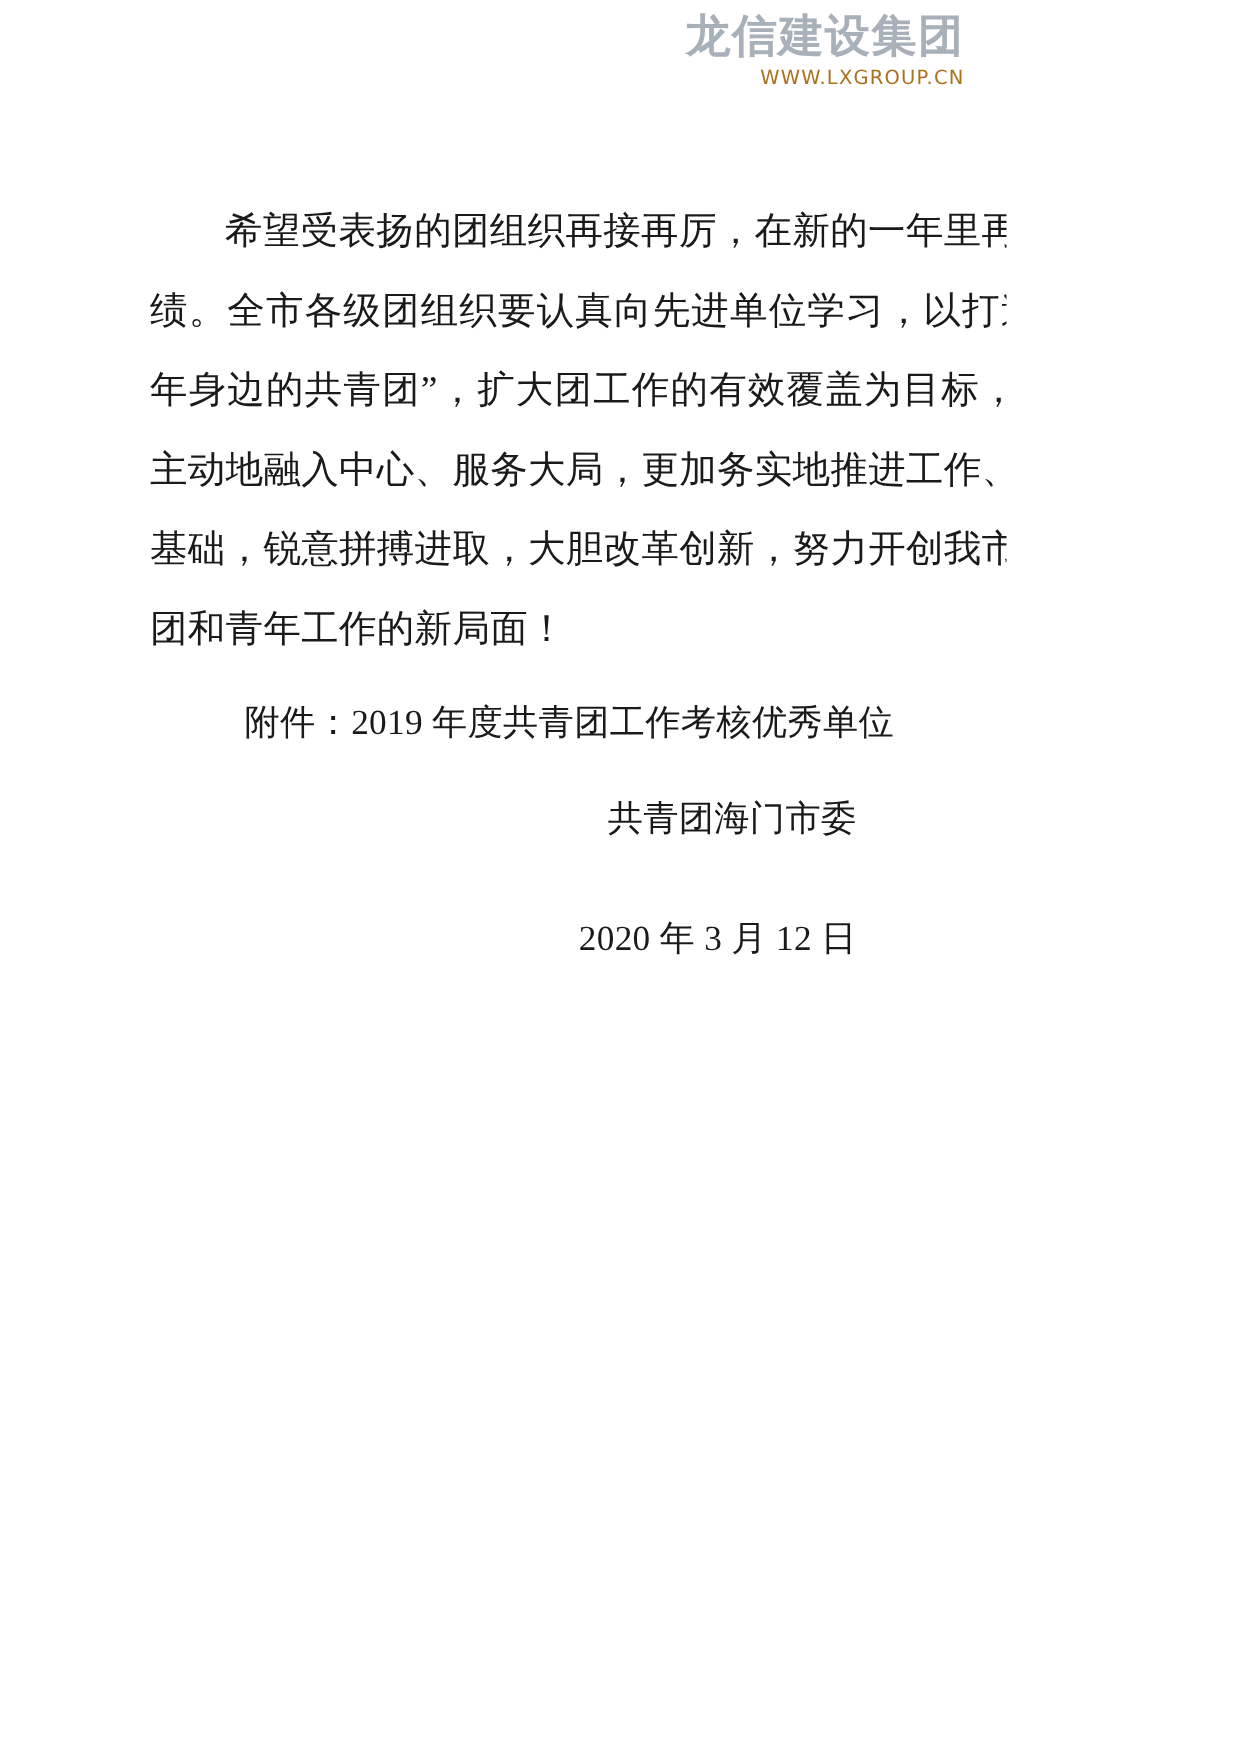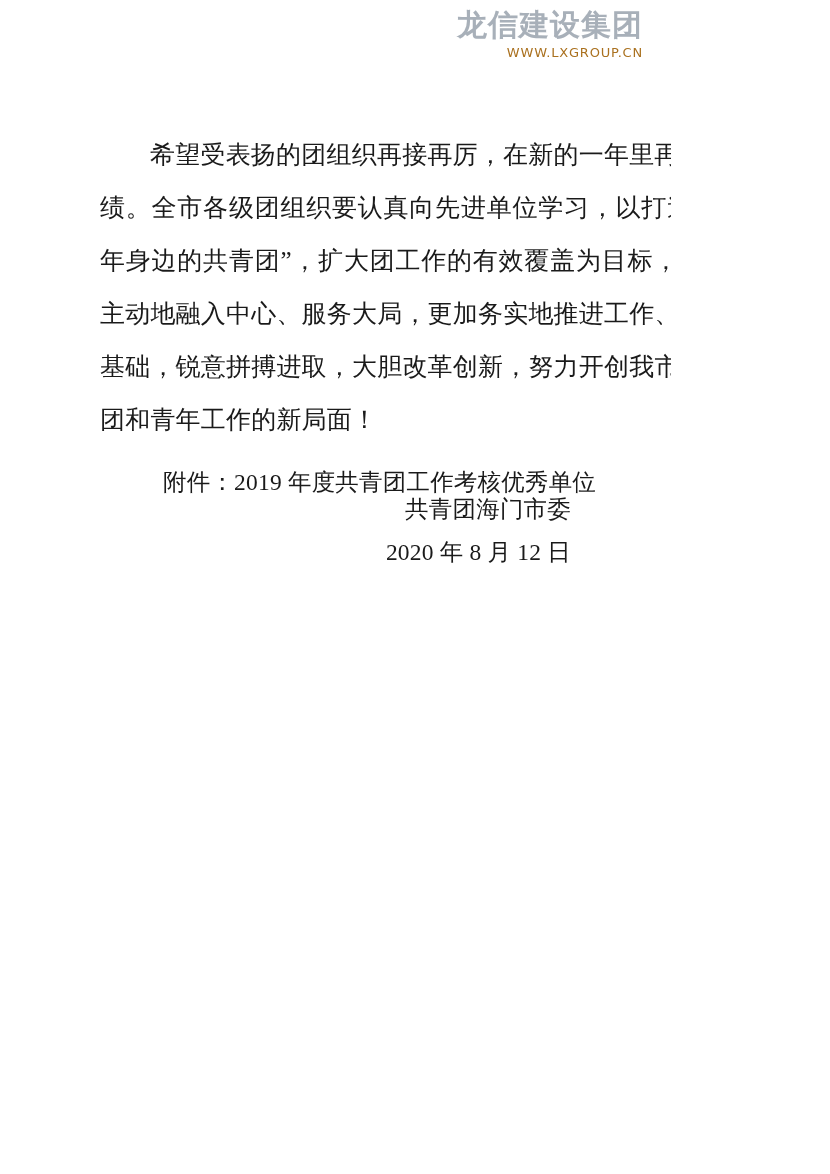--- a/index.html
+++ b/index.html
@@ -73,35 +73,36 @@
     right: 100px;
     top: 488px;
     width: 300px;
     text-align: right;
   }
   .sig-line {
     font-size: 23.5px;
     line-height: 43px;
     letter-spacing: 0.2px;
     white-space: nowrap;
+    margin-top: 37px;
   }
 </style>
 </head>
 <body>
 
 <div class="page">
 
   <div class="watermark">
     <div class="watermark-mark">龙信建设集团</div>
     <div class="watermark-url">WWW.LXGROUP.CN</div>
   </div>
 
   <div class="doc-body">
     <p class="para">希望受表扬的团组织再接再厉，在新的一年里再创佳绩。全市各级团组织要认真向先进单位学习，以打造“青年身边的共青团”，扩大团工作的有效覆盖为目标，更加主动地融入中心、服务大局，更加务实地推进工作、夯实基础，锐意拼搏进取，大胆改革创新，努力开创我市共青团和青年工作的新局面！</p>
     <p class="attachment">附件：2019 年度共青团工作考核优秀单位</p>
   </div>
 
   <div class="signature">
     <div class="sig-line">共青团海门市委</div>
-    <div class="sig-line">2020 年 8 月 12 日</div>
+    <div class="sig-line">2020 年 3 月 12 日</div>
   </div>
 
 </div>
 
 </body></html>

